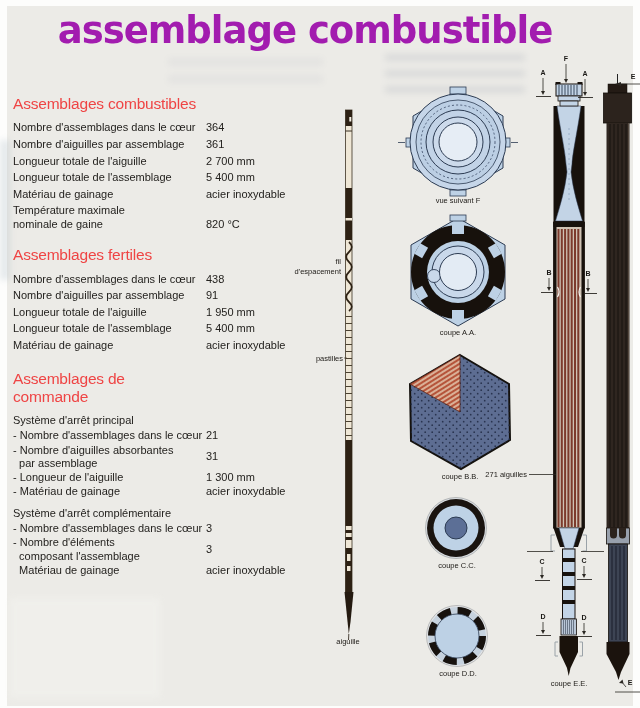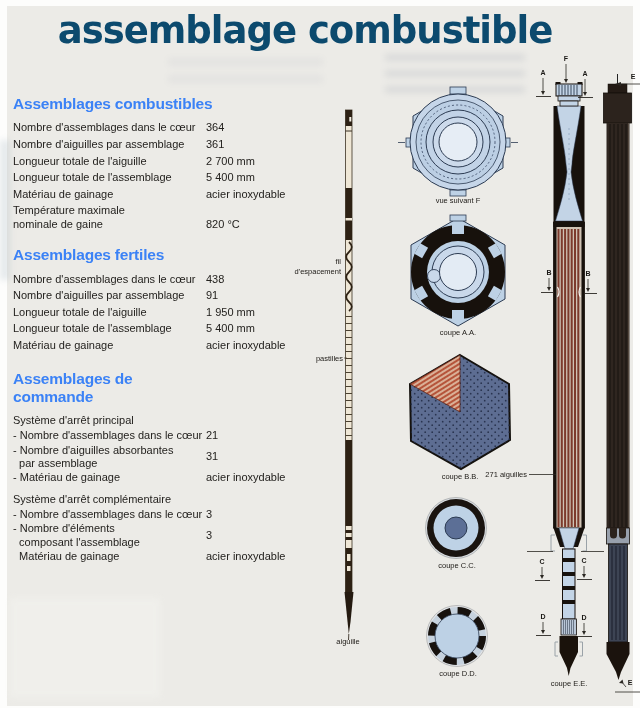--- a/index.html
+++ b/index.html
@@ -11,24 +11,24 @@
   
   .ghost{position:absolute;filter:blur(3px);pointer-events:none;}
   .ghost-a{left:385px;top:54px;width:140px;height:40px;opacity:.45;
            background:repeating-linear-gradient(180deg,rgba(105,115,140,.30) 0 7px,rgba(0,0,0,0) 7px 16px);}
   .ghost-b{left:168px;top:58px;width:155px;height:30px;opacity:.22;
            background:repeating-linear-gradient(180deg,rgba(105,115,140,.30) 0 8px,rgba(0,0,0,0) 8px 17px);}
   .ghost-c{left:0;top:140px;width:10px;height:140px;opacity:.25;background:#9fb0bd;}
   .ghost-d{left:10px;top:598px;width:150px;height:100px;opacity:.5;background:#f4f4f0;}
   .title{position:absolute;top:9px;left:0;right:30px;text-align:center;
          font-family:"DejaVu Sans","Liberation Sans",sans-serif;font-weight:800;
-         font-size:37px;letter-spacing:-1px;color:#0c4a6e;}
+         font-size:37px;letter-spacing:-1px;color:#a21caf;}
   .panel{position:absolute;left:13px;top:95px;width:290px;color:#24221f;}
-  .sec-title{font-size:15.5px;font-weight:bold;letter-spacing:-0.2px;margin:0 0 9px 0;
-             white-space:pre-line;line-height:1.12;color:#3b82f6;}
+  .sec-title{font-size:15.5px;font-weight:normal;letter-spacing:-0.2px;margin:0 0 9px 0;
+             white-space:pre-line;line-height:1.12;color:#ef4444;}
   .spec-row{display:flex;align-items:flex-end;margin-bottom:3.2px;}
   .lab{width:193px;font-size:11px;line-height:13.4px;white-space:pre-line;}
   .val{flex:1;font-size:11px;line-height:13.4px;}
   .sect{margin-bottom:0;}
   .sect2{margin-top:15px;}
   .sect3{margin-top:18px;}
   .sub-title{font-size:11px;line-height:13.4px;margin:8px 0 2px 0;}
   .sect3 .spec-row{margin-bottom:0.8px;align-items:center;}
   .diagram{position:absolute;left:0;top:0;}
   .dlbl{font-family:"Liberation Sans",sans-serif;font-size:7.5px;fill:#23201c;}
@@ -108,20 +108,24 @@
 commande</div>
       <div class="sub-title">Système d'arrêt principal</div>
       <div class="spec-row">
         <div class="lab">- Nombre d'assemblages dans le cœur</div>
         <div class="val">21</div>
       </div>
       <div class="spec-row">
         <div class="lab">- Nombre d'aiguilles absorbantes
 &nbsp;&nbsp;par assemblage</div>
         <div class="val">31</div>
+      </div>
+      <div class="spec-row">
+        <div class="lab">- Longueur de l'aiguille</div>
+        <div class="val">1 300 mm</div>
       </div>
       <div class="spec-row">
         <div class="lab">- Matériau de gainage</div>
         <div class="val">acier inoxydable</div>
       </div>
       <div class="sub-title">Système d'arrêt complémentaire</div>
       <div class="spec-row">
         <div class="lab">- Nombre d'assemblages dans le cœur</div>
         <div class="val">3</div>
       </div>

